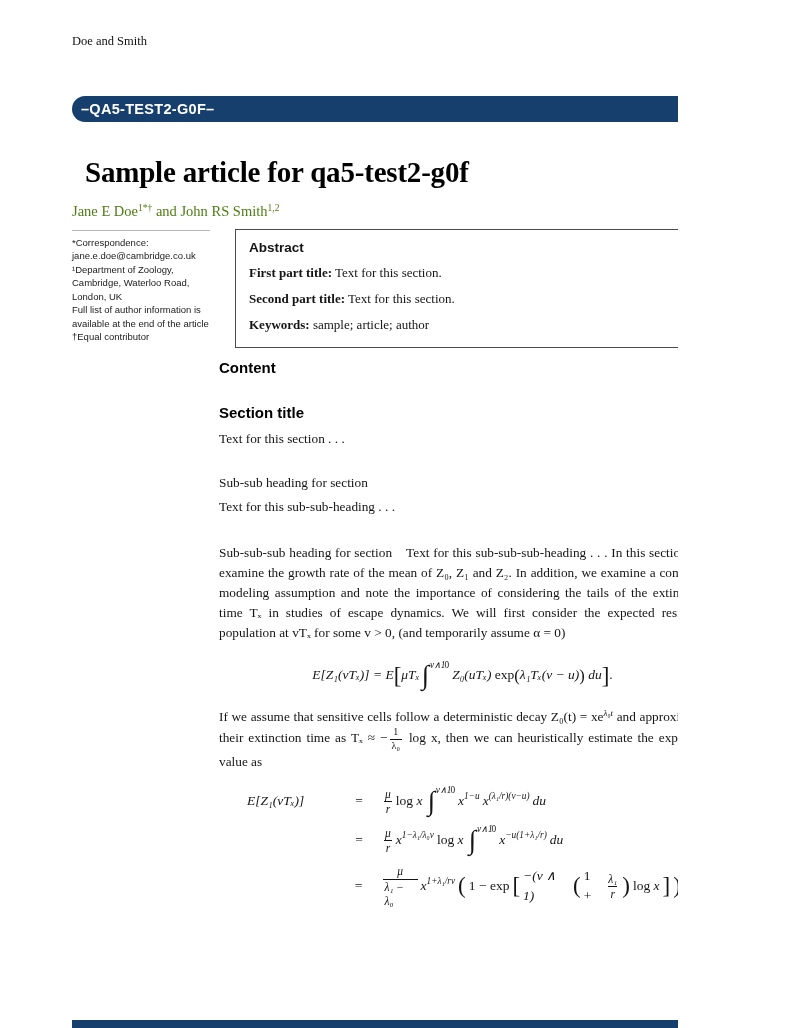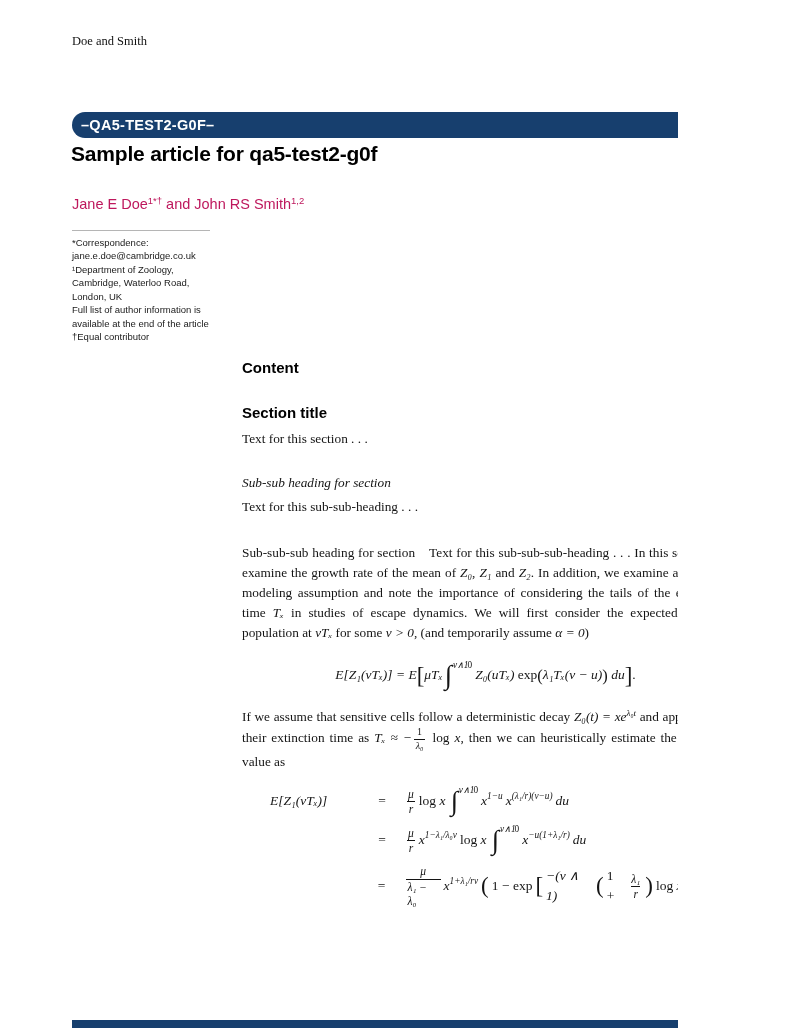--- a/index.html
+++ b/index.html
@@ -1,45 +1,45 @@
 <!DOCTYPE html>
 <html><head>
 <meta charset="utf-8">
 <style>
   html,body{margin:0;padding:0;background:#ffffff;}
   .page{position:relative;width:678px;height:1028px;background:#fff;font-family:"Liberation Serif",serif;color:#141414;overflow:hidden;}
 
   .running-head{position:absolute;left:72px;top:34px;font-size:12.5px;color:#111;}
 
-  .banner{position:absolute;left:72px;top:112px;width:650px;height:26px;background:#173f6e;display:flex;align-items:center;border-radius:13px;}
+  .banner{position:absolute;left:72px;top:96px;width:650px;height:26px;background:#173f6e;display:flex;align-items:center;border-radius:13px;}
   .banner-text{color:#fff;font-family:"Liberation Sans",sans-serif;font-weight:700;font-size:14.5px;padding-left:9px;letter-spacing:0.3px;}
 
-  .title{position:absolute;left:71px;top:142px;margin:0;font-family:Liberation Sans, sans-serif;font-weight:600;font-size:21px;letter-spacing:-0.2px;color:#000;}
-
-  .authors{position:absolute;left:72px;top:195px;font-family:Liberation Sans, sans-serif;font-size:14.5px;font-weight:500;color:#be185d;}
+  .title{position:absolute;left:71px;top:142px;margin:14px;font-family:Liberation Serif, serif;font-weight:600;font-size:29px;letter-spacing:-0.2px;color:#000;}
+
+  .authors{position:absolute;left:72px;top:203px;font-family:Liberation Serif, serif;font-size:14.5px;font-weight:500;color:#4d7c0f;}
   .asup{font-size:9.5px;vertical-align:0.5em;}
 
   .sidebar{position:absolute;left:72px;top:230px;width:142px;font-family:"Liberation Sans",sans-serif;font-size:9.5px;line-height:1.42;color:#1a1a1a;}
   .side-rule{border-top:1px solid #b5b5b5;margin-bottom:5px;width:138px;}
 
   .abstract-box{position:absolute;left:235px;top:229px;width:466px;border:1px solid #4a4a4a;box-sizing:border-box;padding:10px 13px 12px;}
   .abstract-title{font-family:"Liberation Sans",sans-serif;font-weight:700;font-size:13.5px;margin:0 0 9px;}
   .abs-row{margin:0 0 7px;font-size:13px;line-height:1.45;}
   .abs-row:last-child{margin-bottom:0;}
   .abs-label{font-weight:700;}
 
-  .main{position:absolute;left:242px;top:357px;width:487px;font-size:13.3px;line-height:1.5;}
+  .main{position:absolute;left:219px;top:357px;width:487px;font-size:13.3px;line-height:1.5;}
   .jp{text-align:justify;margin:0 0 10px;}
   .sec{font-family:"Liberation Sans",sans-serif;font-weight:700;font-size:15px;margin:22px 0 5px;color:#000;}
   .sec.first{margin-top:0;}
   .subsec{font-family:"Liberation Sans",sans-serif;font-weight:600;font-size:13px;margin:24px 0 4px;color:#000;}
-  .subsubsec{font-family:"Liberation Serif",serif;font-style:italic;font-weight:400;font-size:13.3px;margin:24px 0 4px;}
+  .subsubsec{font-family:"Liberation Serif",serif;font-weight:400;font-size:13.3px;margin:24px 0 4px;}
   .para5{margin-top:26px;}
   .runin{margin-right:14px;}
-  .im{font-style:italic;}
+  .im{}
   .psup{font-size:9px;vertical-align:0.55em;font-style:italic;line-height:0;}
 
   .m{font-style:italic;}
   .up{font-style:normal;}
   .eq-display{text-align:center;margin:18px 0 16px;font-size:13.5px;}
   .d1{font-size:23px;font-style:normal;vertical-align:-4px;line-height:0;}
   .d2{font-size:16.5px;font-style:normal;vertical-align:-2px;line-height:0;}
   .intwrap{display:inline-flex;align-items:center;vertical-align:middle;margin:0 3px 0 2px;}
   .igr{font-size:27px;line-height:0.95;font-style:normal;}
   .ilims{display:inline-flex;flex-direction:row;justify-content:space-between;height:30px;font-size:9.3px;line-height:1;margin-left:1px;text-align:left;font-style:italic;}
@@ -81,20 +81,26 @@
     <div>*Correspondence:</div>
     <div>jane.e.doe@cambridge.co.uk</div>
     <div>¹Department of Zoology,</div>
     <div>Cambridge, Waterloo Road,</div>
     <div>London, UK</div>
     <div>Full list of author information is</div>
     <div>available at the end of the article</div>
     <div>†Equal contributor</div>
   </div>
 
+  <div class="abstract-box">
+    <div class="abstract-title">Abstract</div>
+    <p class="abs-row"><b class="abs-label">First part title:</b><span> Text for this section.</span></p>
+    <p class="abs-row"><b class="abs-label">Second part title:</b><span> Text for this section.</span></p>
+    <p class="abs-row"><b class="abs-label">Keywords:</b><span> sample; article; author</span></p>
+  </div>
 
   <div class="main">
 
     <h2 class="sec first">Content</h2>
 
     <h2 class="sec">Section title</h2>
     <p class="jp">Text for this section . . .</p>
 
 
     <h4 class="subsubsec">Sub-sub heading for section</h4>

